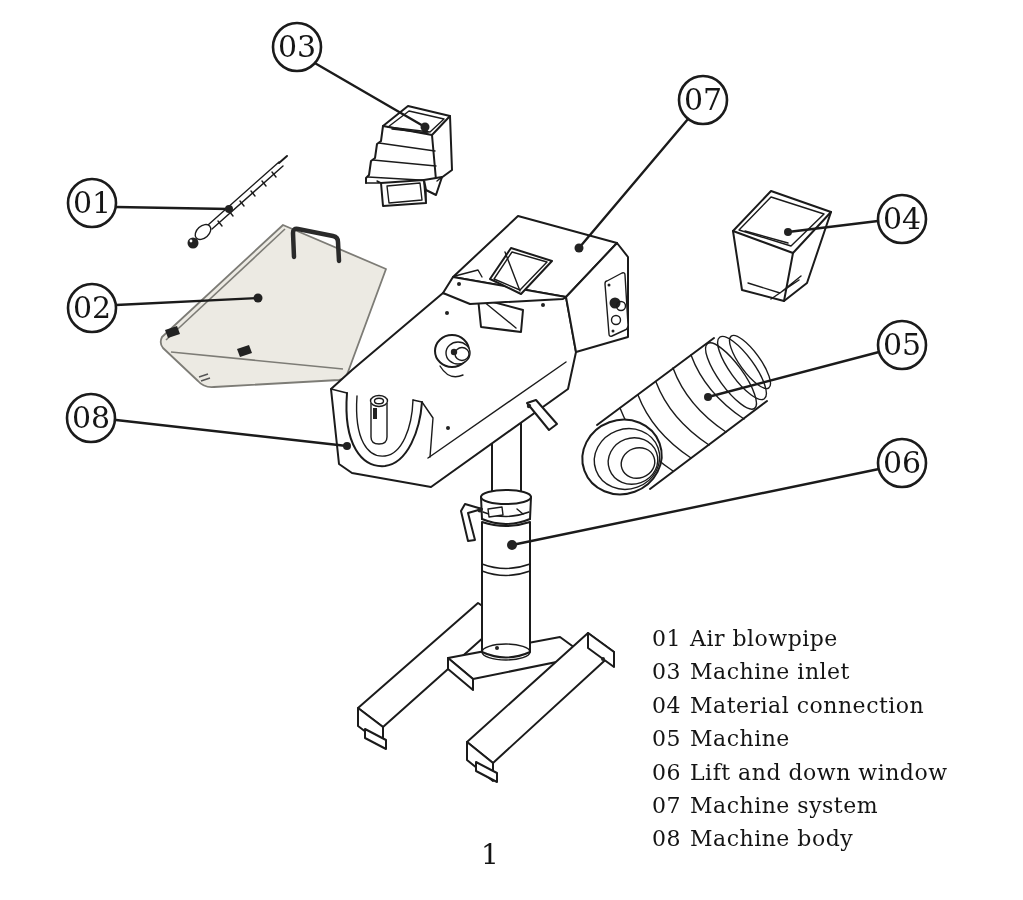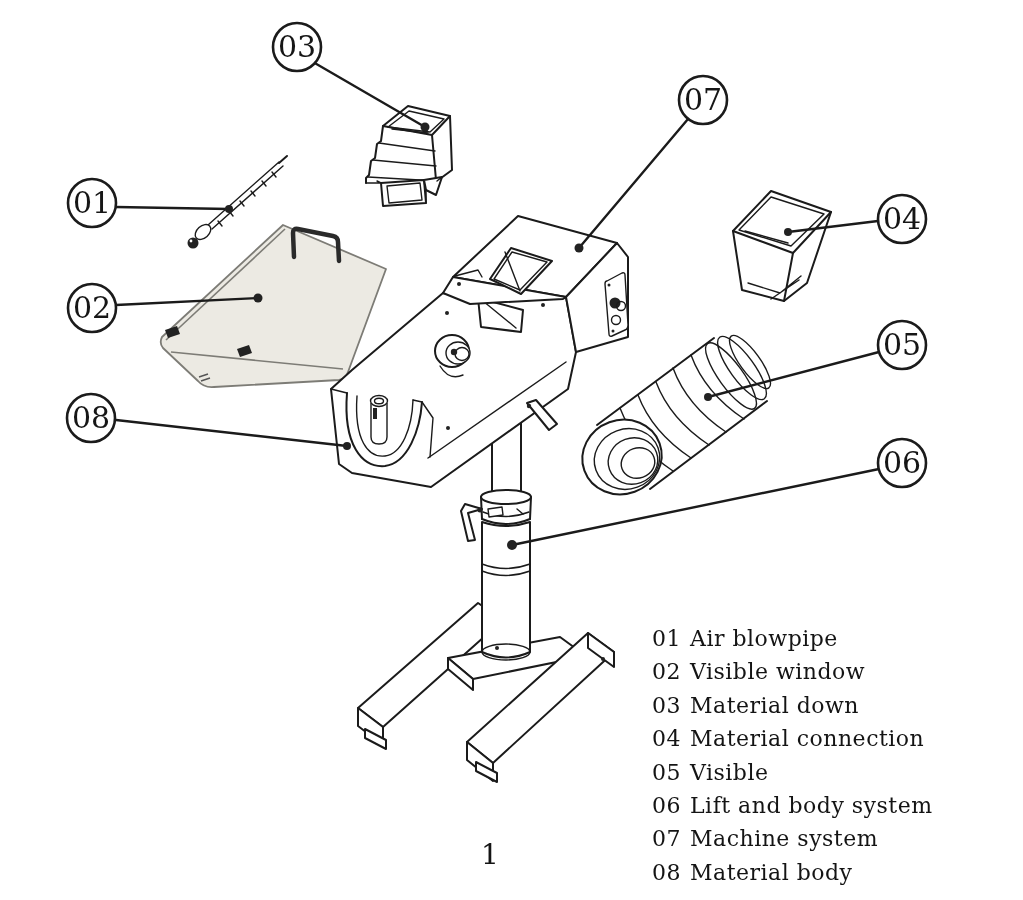--- a/index.html
+++ b/index.html
@@ -234,23 +234,22 @@
     <text class="callout-num" x="703" y="110">07</text>
   </g>
   <g>
     <circle class="callout-circle" cx="91" cy="418" r="24"></circle>
     <text class="callout-num" x="91" y="428">08</text>
   </g>
 </svg>
 
   <div class="legend">
     <div class="legend-row"><span class="lnum">01</span><span class="lname">Air blowpipe</span></div>
-    <div class="legend-row"><span class="lnum">02</span><span class="lname">Visible window</span></div>
-    <div class="legend-row"><span class="lnum">03</span><span class="lname">Material down</span></div>
+    <div class="legend-row"><span class="lnum">03</span><span class="lname">Machine inlet</span></div>
     <div class="legend-row"><span class="lnum">04</span><span class="lname">Material connection</span></div>
-    <div class="legend-row"><span class="lnum">05</span><span class="lname">Visible</span></div>
-    <div class="legend-row"><span class="lnum">06</span><span class="lname">Lift and body system</span></div>
+    <div class="legend-row"><span class="lnum">05</span><span class="lname">Machine</span></div>
+    <div class="legend-row"><span class="lnum">06</span><span class="lname">Lift and down window</span></div>
     <div class="legend-row"><span class="lnum">07</span><span class="lname">Machine system</span></div>
-    <div class="legend-row"><span class="lnum">08</span><span class="lname">Material body</span></div>
+    <div class="legend-row"><span class="lnum">08</span><span class="lname">Machine body</span></div>
   </div>
 
   <div class="page-number">1</div>
 </div>
 
 </body></html>

